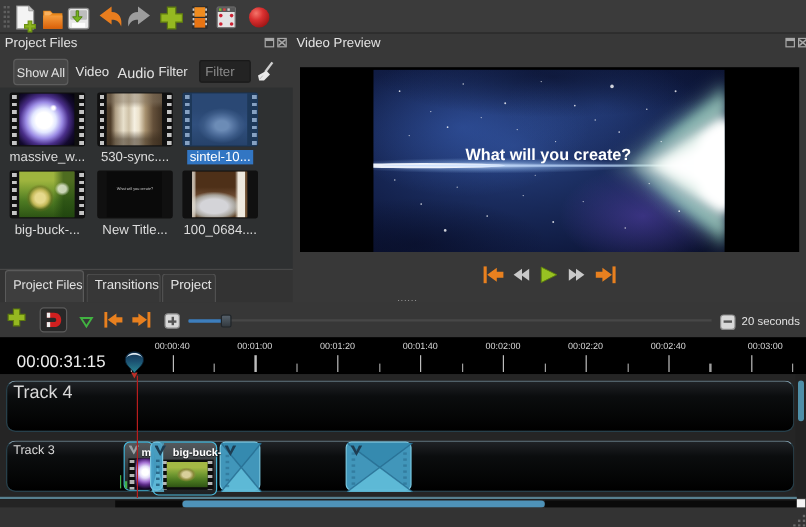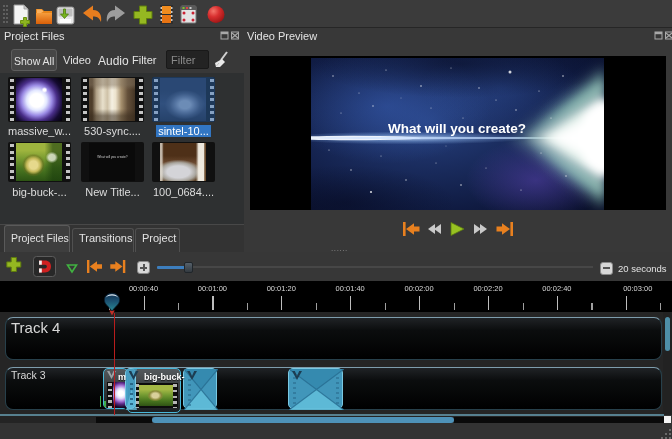--- a/index.html
+++ b/index.html
@@ -362,20 +362,21 @@
     <div class="abs" style="left:142.5px;top:12px;width:2px;height:7px;background:#555;"></div>
     <div class="abs" style="left:157px;top:14px;width:30px;height:2.5px;background:#3d7ebd;border-radius:1px;"></div>
     <div class="abs" style="left:188px;top:14px;width:405px;height:2px;background:#474747;"></div>
     <div class="abs" style="left:184px;top:9.5px;width:9px;height:11px;background:linear-gradient(180deg,#56616b,#333a40);border:1px solid #20262b;border-radius:2px;"></div>
     <div class="abs" style="left:600px;top:9.5px;width:13px;height:13px;background:#d8d8d8;border:1px solid #8a8a8a;border-radius:3px;"></div>
     <div class="abs" style="left:603px;top:15px;width:7px;height:2px;background:#555;"></div>
     <div class="abs txt" style="left:618px;top:10.5px;font-size:9.5px;white-space:nowrap;">20 seconds</div>
 
     <div class="abs" style="left:0;top:29px;width:672px;height:31px;background:#000;"></div>
     <div class="abs" style="left:0;top:0;width:672px;height:62px;filter:grayscale(1);">
+        <div class="abs" style="left:14px;top:41px;font-size:14px;color:#ededed;">00:00:31:15</div>
     <div class="abs" style="left:123.5px;top:32px;width:40px;text-align:center;font-size:7.5px;color:#d8d8d8;">00:00:40</div>
     <div class="abs" style="left:192.4px;top:32px;width:40px;text-align:center;font-size:7.5px;color:#d8d8d8;">00:01:00</div>
     <div class="abs" style="left:261.3px;top:32px;width:40px;text-align:center;font-size:7.5px;color:#d8d8d8;">00:01:20</div>
     <div class="abs" style="left:330.2px;top:32px;width:40px;text-align:center;font-size:7.5px;color:#d8d8d8;">00:01:40</div>
     <div class="abs" style="left:399.1px;top:32px;width:40px;text-align:center;font-size:7.5px;color:#d8d8d8;">00:02:00</div>
     <div class="abs" style="left:468.0px;top:32px;width:40px;text-align:center;font-size:7.5px;color:#d8d8d8;">00:02:20</div>
     <div class="abs" style="left:536.9px;top:32px;width:40px;text-align:center;font-size:7.5px;color:#d8d8d8;">00:02:40</div>
     <div class="abs" style="left:605.8px;top:32px;width:40px;text-align:center;font-size:7.5px;color:#d8d8d8;margin-left:12px;">00:03:00</div>
     <div class="abs" style="left:143.5px;top:44px;width:1.2px;height:14px;background:#b9bec2;"></div>
     <div class="abs" style="left:212.4px;top:44px;width:1.2px;height:14px;background:#b9bec2;"></div>

